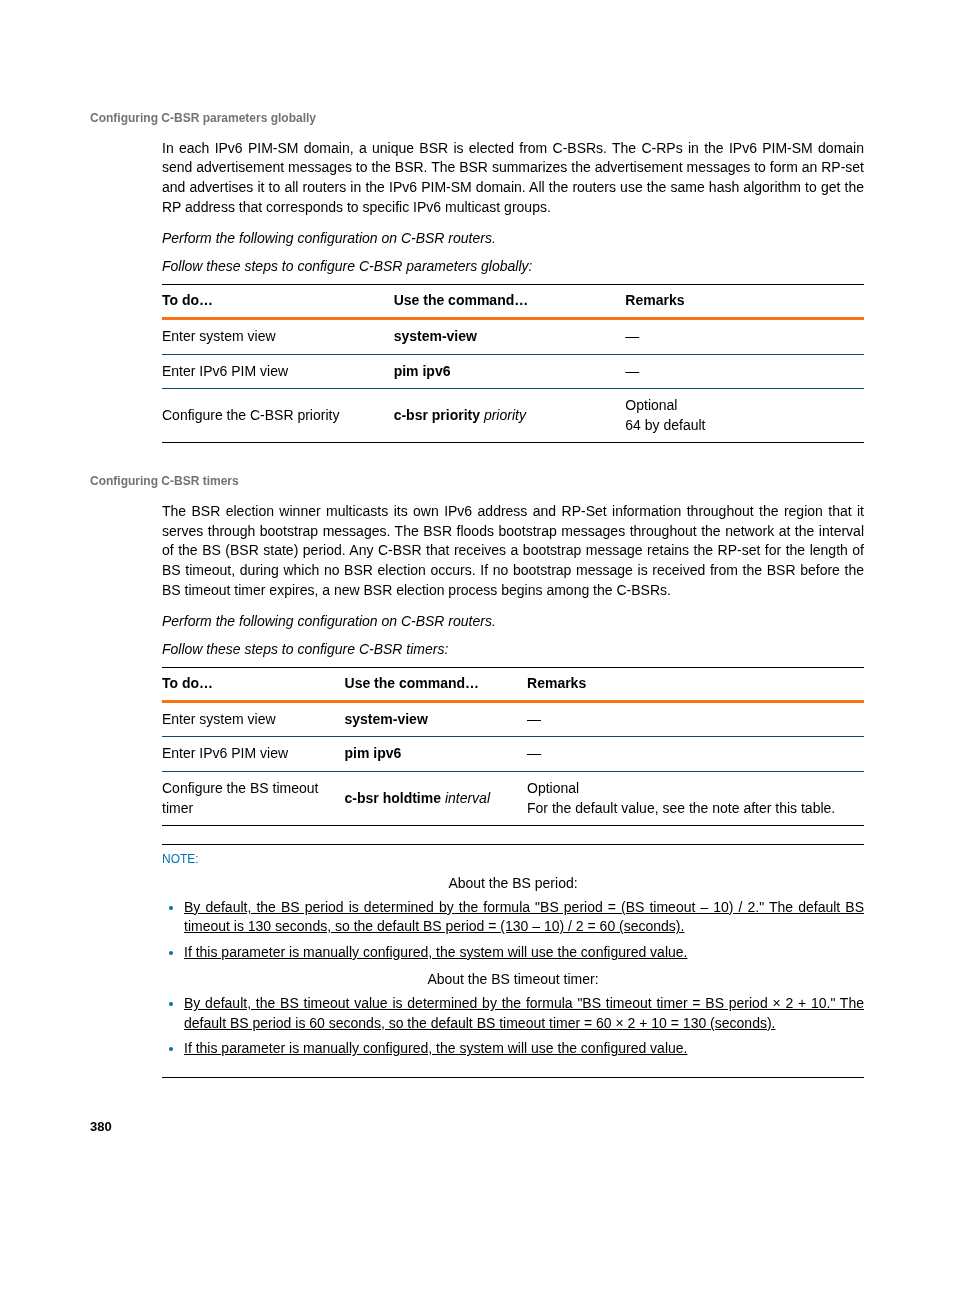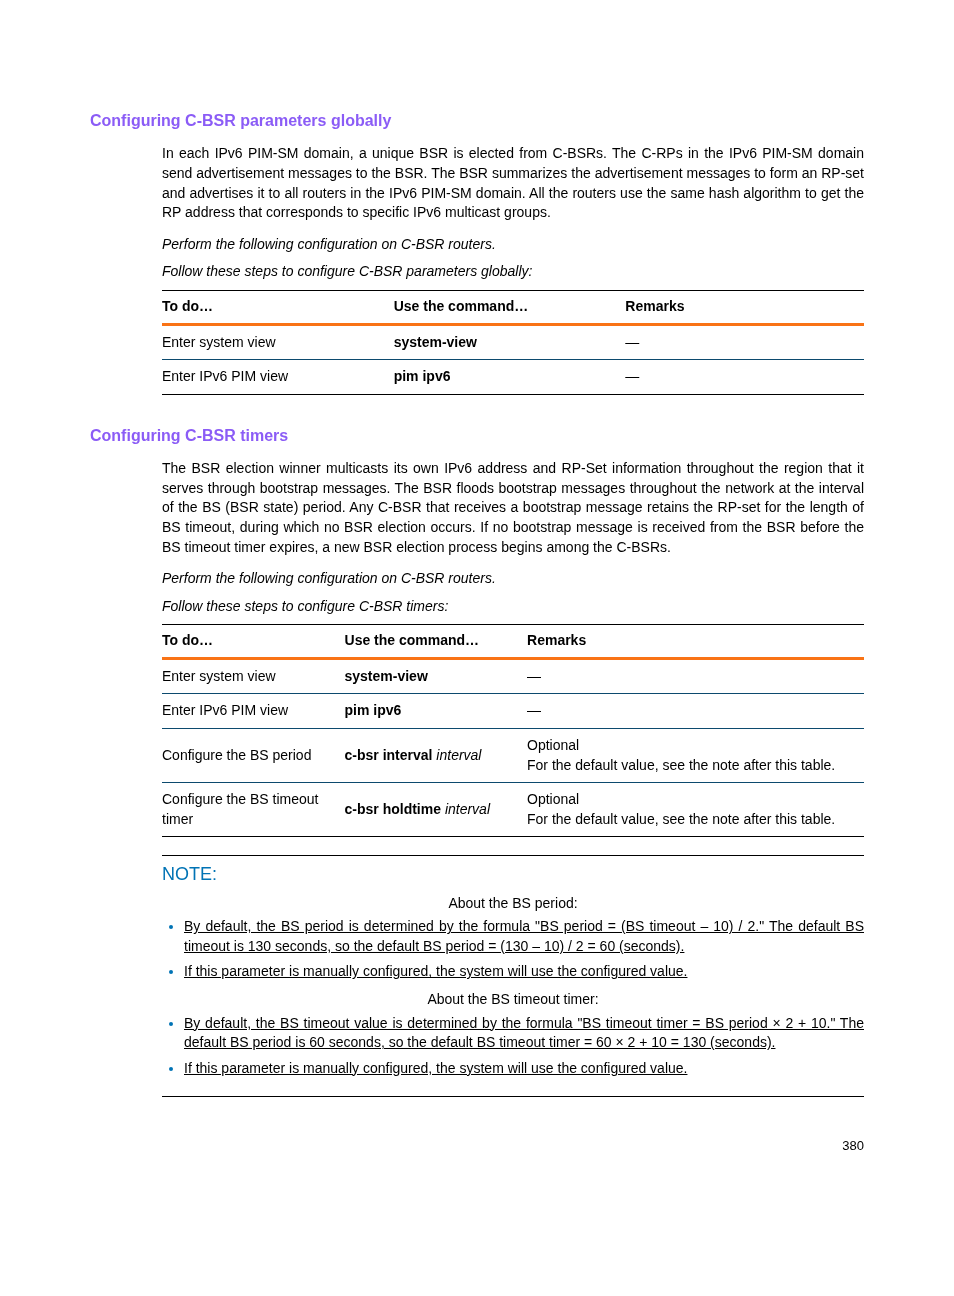--- a/index.html
+++ b/index.html
@@ -7,23 +7,23 @@
     font-size: 14px;
     color: #000;
     margin: 0;
     padding: 80px 90px 40px 90px;
     line-height: 1.4;
     background: #fff;
     width: 954px;
     box-sizing: border-box;
   }
   h3.section-heading {
-    color: #8b5cf6;
+    color: #737373;
     font-weight: bold;
-    font-size: 16px;
+    font-size: 12px;
     margin: 30px 0 12px 0;
   }
   .body-para {
     margin: 0 0 12px 72px;
     text-align: justify;
   }
   .body-para-left {
     margin: 0 0 8px 72px;
     font-style: italic;
   }
@@ -45,21 +45,21 @@
     border-bottom: 1px solid #0c4a6e;
     vertical-align: middle;
   }
   tr:last-child td {
     border-bottom: 1.5px solid #000;
   }
   .cmd-bold { font-weight: bold; }
   .cmd-italic { font-style: italic; }
   .note-heading {
     color: #0073b5;
-    font-size: 18px;
+    font-size: 12px;
     margin: 14px 0 6px 72px;
     border-top: 1.5px solid #000;
     padding-top: 6px;
   }
   .note-block {
     margin-left: 72px;
     border-bottom: 1.5px solid #000;
     padding-bottom: 10px;
   }
   ul.note-list {
@@ -72,23 +72,24 @@
     text-decoration: underline;
   }
   ul.note-list li::marker {
     color: #0073b5;
   }
   .note-sub {
     margin: 6px 0 4px 0;
     text-align: center;
   }
   .page-num {
-    text-align: right;
+    text-align: left;
     font-size: 13px;
     margin-top: 40px;
+    font-weight: bold;
   }
 </style>
 </head>
 <body>
 
 <h3 class="section-heading">Configuring C-BSR parameters globally</h3>
 <p class="body-para">In each IPv6 PIM-SM domain, a unique BSR is elected from C-BSRs. The C-RPs in the IPv6 PIM-SM domain send advertisement messages to the BSR. The BSR summarizes the advertisement messages to form an RP-set and advertises it to all routers in the IPv6 PIM-SM domain. All the routers use the same hash algorithm to get the RP address that corresponds to specific IPv6 multicast groups.</p>
 <p class="body-para-left">Perform the following configuration on C-BSR routers.</p>
 <p class="body-para-left">Follow these steps to configure C-BSR parameters globally:</p>
 
@@ -109,20 +110,28 @@
     <tr>
       <td>Enter system view</td>
       <td><span class="cmd-bold">system-view</span></td>
       <td>—</td>
     </tr>
     <tr>
       <td>Enter IPv6 PIM view</td>
       <td><span class="cmd-bold">pim ipv6</span></td>
       <td>—</td>
     </tr>
+    <tr>
+      <td>Configure the C-BSR priority</td>
+      <td><span class="cmd-bold">c-bsr priority</span> <span class="cmd-italic">priority</span></td>
+      <td>
+        <div>Optional</div>
+        <div>64 by default</div>
+      </td>
+    </tr>
   </tbody>
 </table>
 
 <h3 class="section-heading">Configuring C-BSR timers</h3>
 <p class="body-para">The BSR election winner multicasts its own IPv6 address and RP-Set information throughout the region that it serves through bootstrap messages. The BSR floods bootstrap messages throughout the network at the interval of the BS (BSR state) period. Any C-BSR that receives a bootstrap message retains the RP-set for the length of BS timeout, during which no BSR election occurs. If no bootstrap message is received from the BSR before the BS timeout timer expires, a new BSR election process begins among the C-BSRs.</p>
 <p class="body-para-left">Perform the following configuration on C-BSR routers.</p>
 <p class="body-para-left">Follow these steps to configure C-BSR timers:</p>
 
 <table>
   <colgroup>
@@ -142,28 +151,20 @@
       <td>Enter system view</td>
       <td><span class="cmd-bold">system-view</span></td>
       <td>—</td>
     </tr>
     <tr>
       <td>Enter IPv6 PIM view</td>
       <td><span class="cmd-bold">pim ipv6</span></td>
       <td>—</td>
     </tr>
     <tr>
-      <td>Configure the BS period</td>
-      <td><span class="cmd-bold">c-bsr interval</span> <span class="cmd-italic">interval</span></td>
-      <td>
-        <div>Optional</div>
-        <div>For the default value, see the note after this table.</div>
-      </td>
-    </tr>
-    <tr>
       <td>Configure the BS timeout timer</td>
       <td><span class="cmd-bold">c-bsr holdtime</span> <span class="cmd-italic">interval</span></td>
       <td>
         <div>Optional</div>
         <div>For the default value, see the note after this table.</div>
       </td>
     </tr>
   </tbody>
 </table>
 

